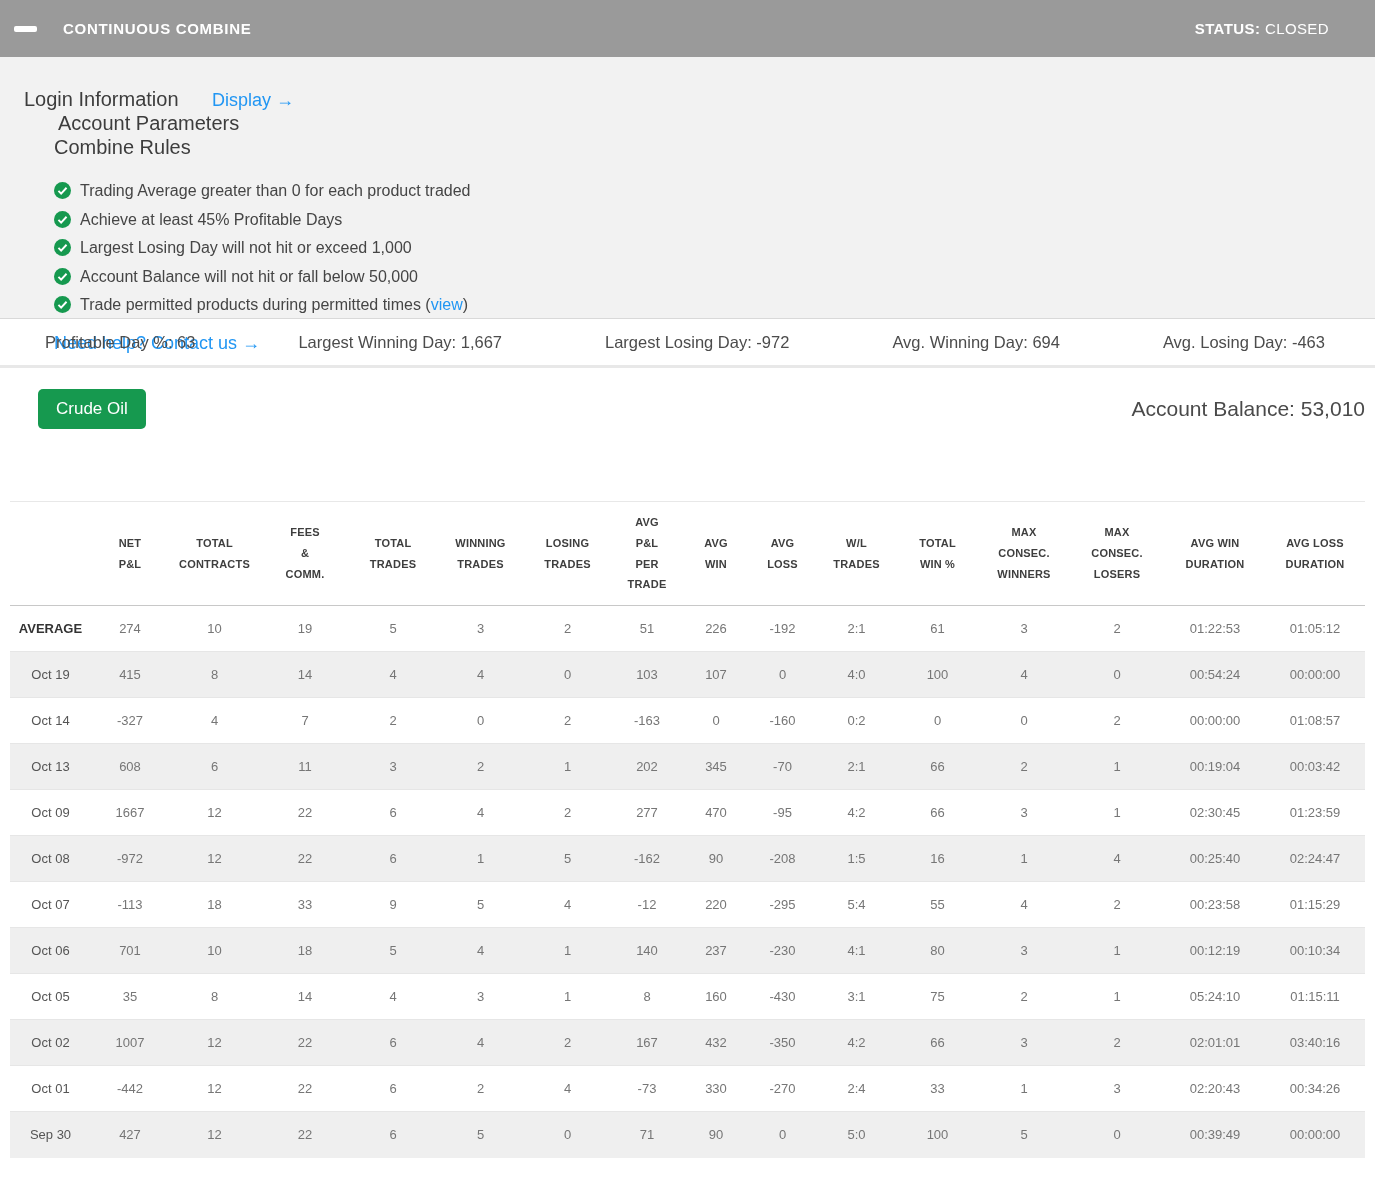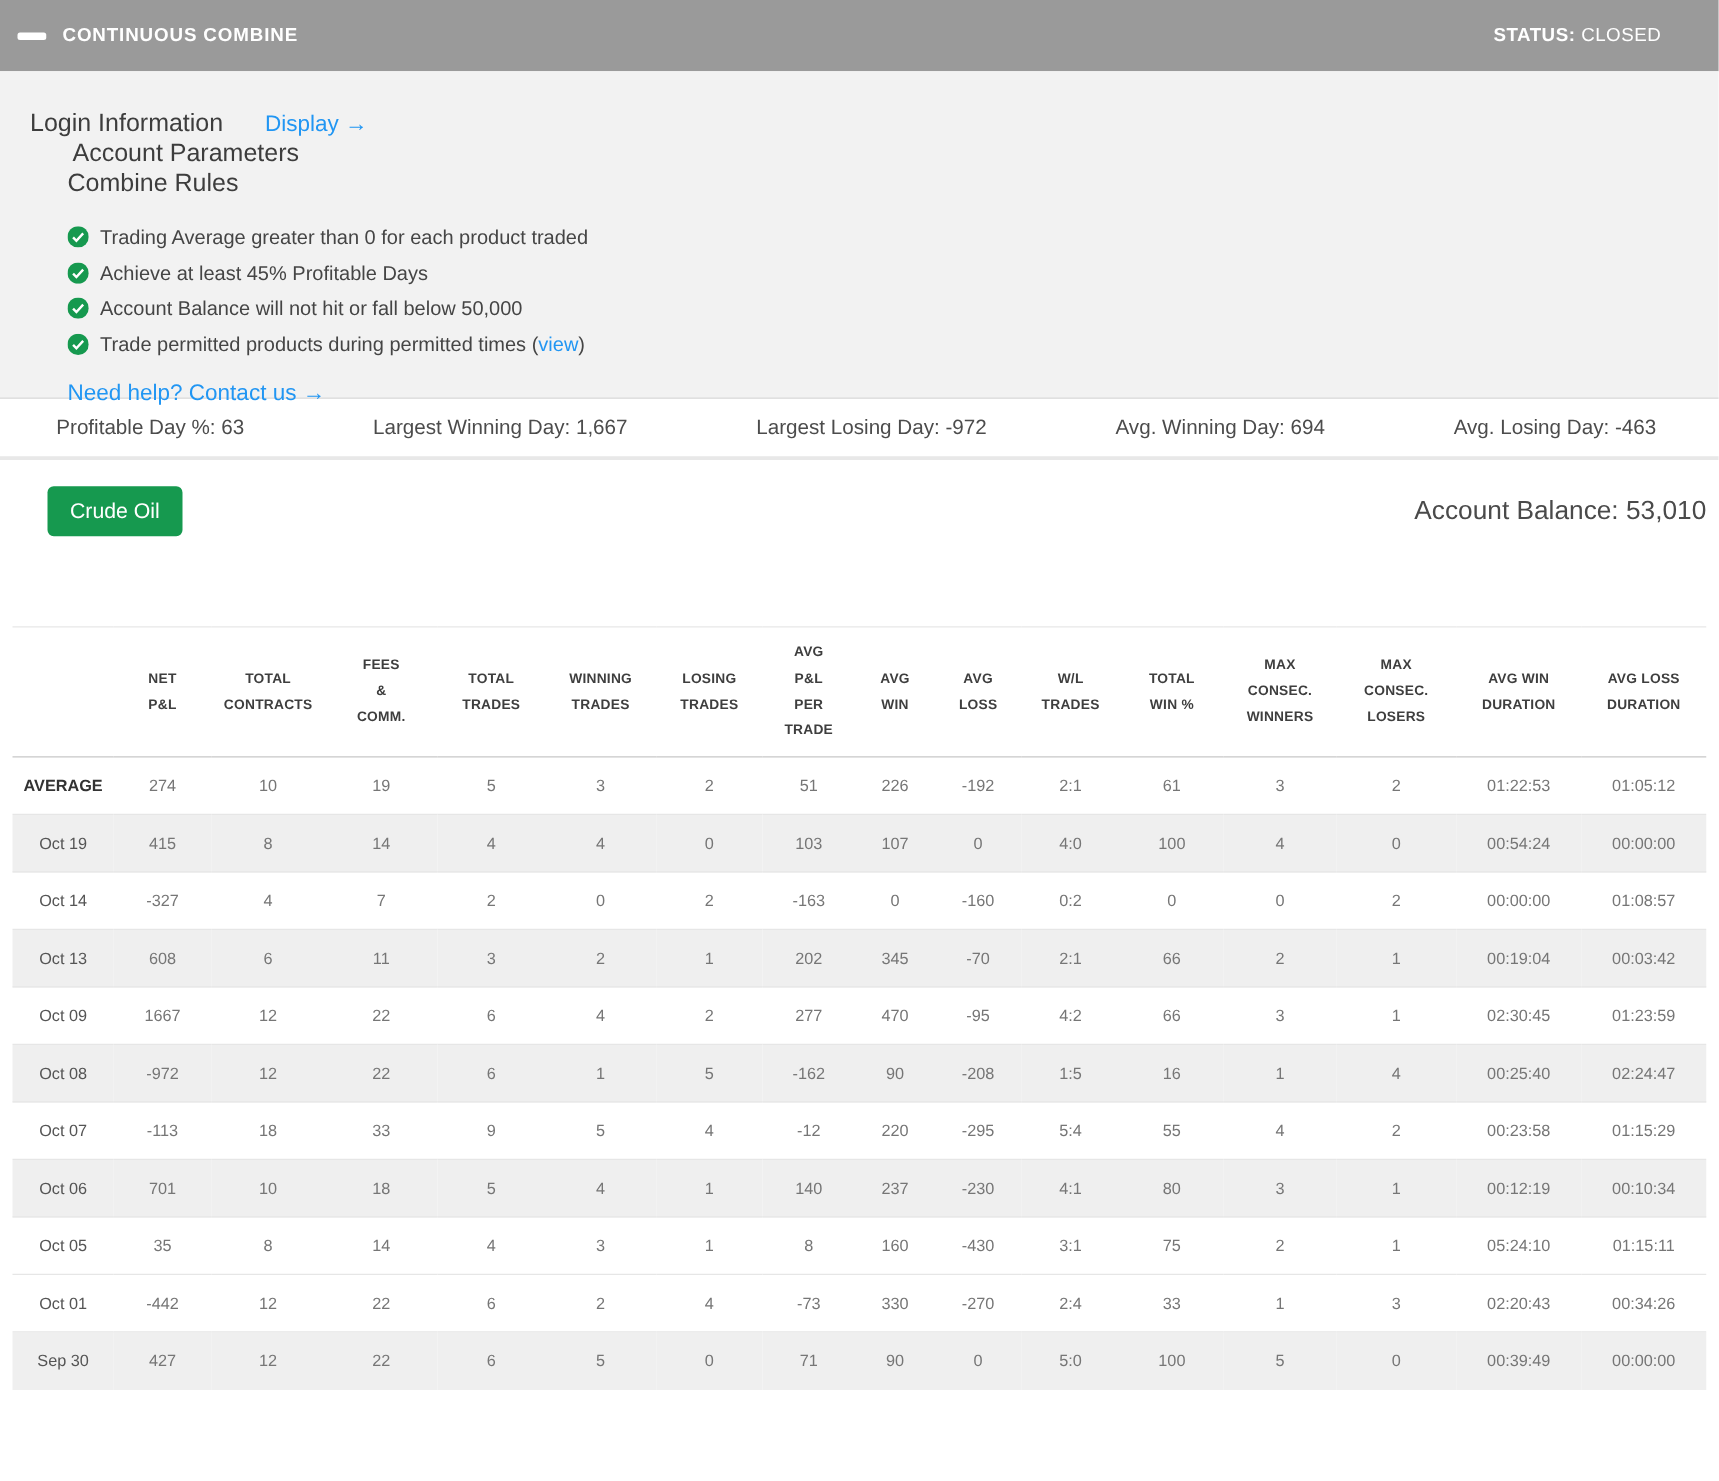--- a/index.html
+++ b/index.html
@@ -18,21 +18,21 @@
 
   
   .topbar{
     height:57px;
     background:var(--bar-gray);
     display:flex;
     align-items:center;
     justify-content:space-between;
     padding:0 46px 0 14px;
   }
-  .topbar-left{display:flex;align-items:center;gap:13px;justify-content:flex-end;}
+  .topbar-left{display:flex;align-items:center;gap:26px;justify-content:flex-end;}
   .collapse-btn{width:23px;height:6px;background:#fff;border-radius:2px;display:inline-block;cursor:pointer;}
   .topbar-title{color:#fff;font-weight:bold;font-size:15px;letter-spacing:.7px;}
   .status{color:#fff;font-size:15px;letter-spacing:.4px;}
   .status .status-label{font-weight:bold;}
 
   
   .info-panel{
     background:#f2f2f2;
     border-bottom:1px solid #d9d9d9;
     display:flex;
@@ -153,20 +153,24 @@
       <h2>Combine Rules</h2>
       <ul id="rules-list">
           <li><span class="check"><svg viewBox="0 0 16 16" width="17" height="17" aria-hidden="true">
                 <circle cx="8" cy="8" r="8" fill="currentColor"></circle>
                 <path d="M4.2 8.4l2.5 2.6 5.1-5.6" fill="none" stroke="#fff" stroke-width="1.8"></path>
               </svg></span><span class="rule-text">Trading Average greater than 0 for each product traded</span></li>
           <li><span class="check"><svg viewBox="0 0 16 16" width="17" height="17" aria-hidden="true">
                 <circle cx="8" cy="8" r="8" fill="currentColor"></circle>
                 <path d="M4.2 8.4l2.5 2.6 5.1-5.6" fill="none" stroke="#fff" stroke-width="1.8"></path>
               </svg></span><span class="rule-text">Achieve at least 45% Profitable Days</span></li>
+          <li><span class="check"><svg viewBox="0 0 16 16" width="17" height="17" aria-hidden="true">
+                <circle cx="8" cy="8" r="8" fill="currentColor"></circle>
+                <path d="M4.2 8.4l2.5 2.6 5.1-5.6" fill="none" stroke="#fff" stroke-width="1.8"></path>
+              </svg></span><span class="rule-text">Largest Losing Day will not hit or exceed 1,000</span></li>
           <li><span class="check"><svg viewBox="0 0 16 16" width="17" height="17" aria-hidden="true">
                 <circle cx="8" cy="8" r="8" fill="currentColor"></circle>
                 <path d="M4.2 8.4l2.5 2.6 5.1-5.6" fill="none" stroke="#fff" stroke-width="1.8"></path>
               </svg></span><span class="rule-text">Account Balance will not hit or fall below 50,000</span></li>
           <li><span class="check"><svg viewBox="0 0 16 16" width="17" height="17" aria-hidden="true">
                 <circle cx="8" cy="8" r="8" fill="currentColor"></circle>
                 <path d="M4.2 8.4l2.5 2.6 5.1-5.6" fill="none" stroke="#fff" stroke-width="1.8"></path>
               </svg></span><span class="rule-text">Trade permitted products during permitted times (</span><a class="link">view</a><span class="rule-text">)</span></li>
         </ul>
       <div class="help-link">
@@ -403,20 +407,38 @@
           <td>8</td>
           <td>160</td>
           <td>-430</td>
           <td>3:1</td>
           <td>75</td>
           <td>2</td>
           <td>1</td>
           <td>05:24:10</td>
           <td>01:15:11</td>
         </tr>
+        <tr class="striped">
+          <th class="label-cell" scope="row">Oct 02</th>
+          <td>1007</td>
+          <td>12</td>
+          <td>22</td>
+          <td>6</td>
+          <td>4</td>
+          <td>2</td>
+          <td>167</td>
+          <td>432</td>
+          <td>-350</td>
+          <td>4:2</td>
+          <td>66</td>
+          <td>3</td>
+          <td>2</td>
+          <td>02:01:01</td>
+          <td>03:40:16</td>
+        </tr>
         <tr>
           <th class="label-cell" scope="row">Oct 01</th>
           <td>-442</td>
           <td>12</td>
           <td>22</td>
           <td>6</td>
           <td>2</td>
           <td>4</td>
           <td>-73</td>
           <td>330</td>

